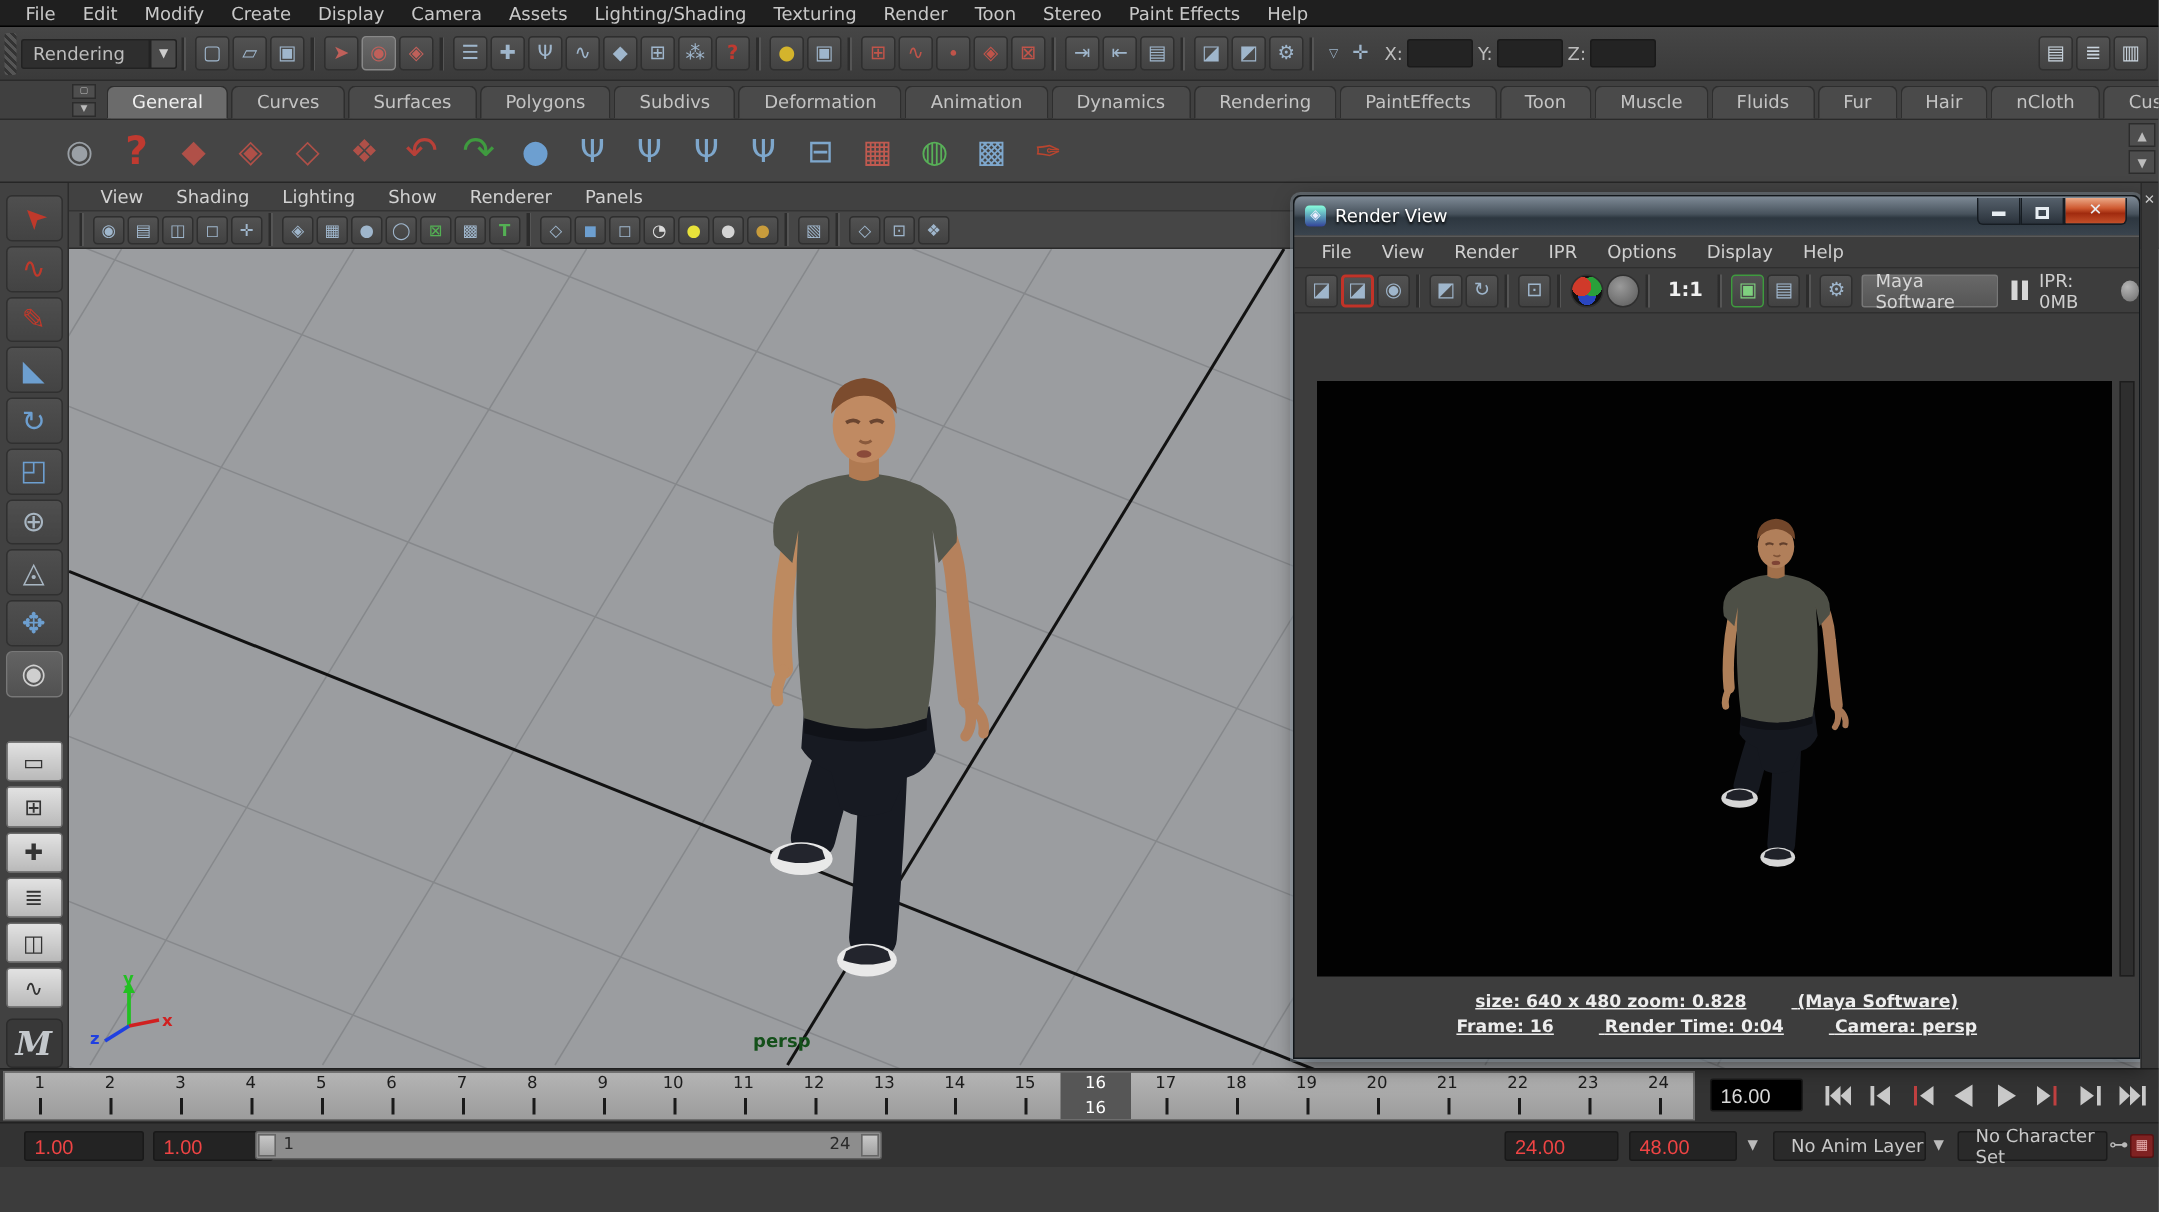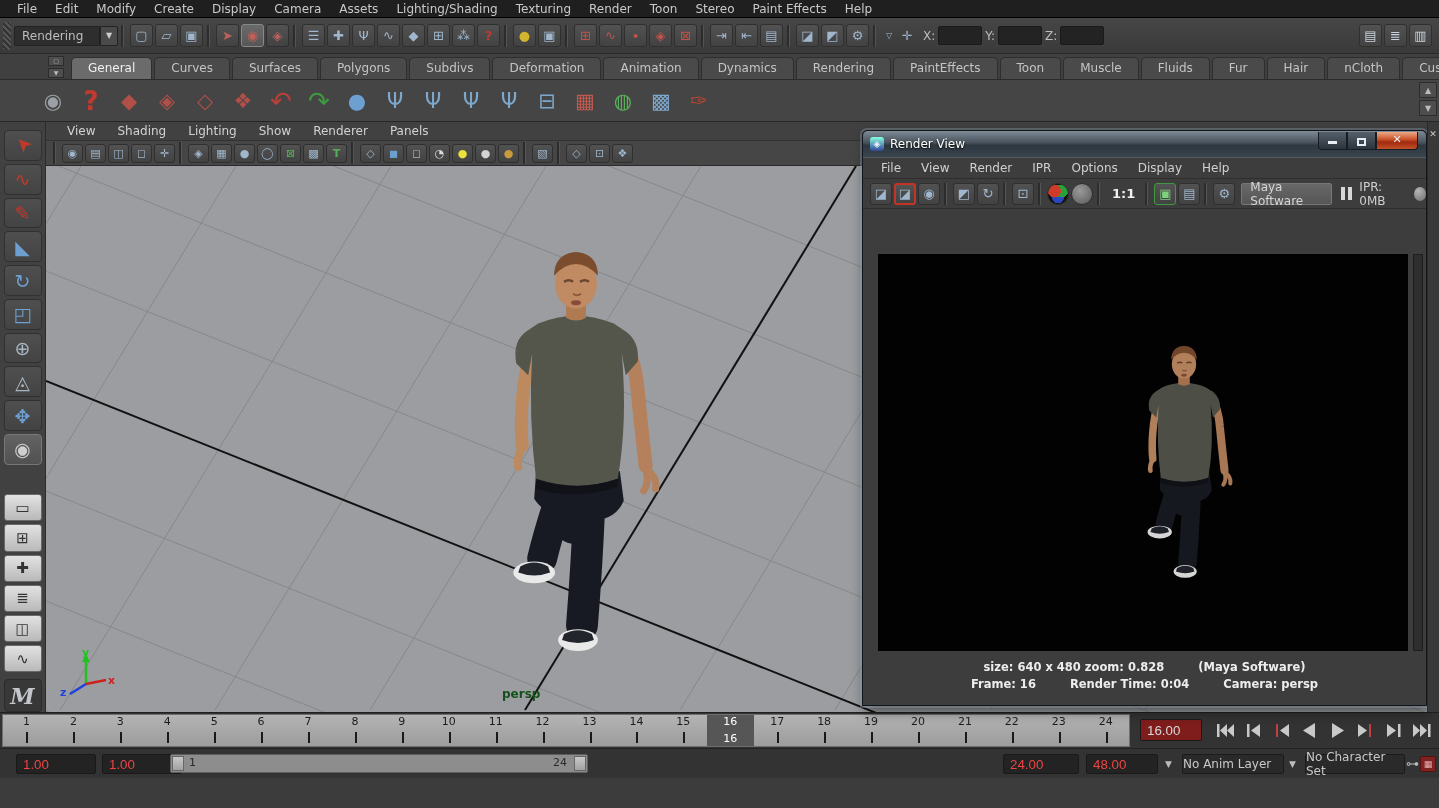--- a/index.html
+++ b/index.html
@@ -106,59 +106,59 @@
   .renderer-btn { width:104px; height:22px; background:linear-gradient(#686868,#565656);
     border:1px solid #777; color:#d5d5d5; display:flex; align-items:center; padding-left:8px;
     border-radius:2px; margin:0 4px; }
   .pause-icon { display:flex; gap:3px; margin:0 6px 0 4px; }
   .pause-icon i { width:4px; height:13px; background:#d8d8d8; }
   .ipr-mem { color:#cfcfcf; }
   .status-circle { width:14px; height:14px; border-radius:50%; background:radial-gradient(circle at 35% 30%,#b5b5b5,#6e6e6e); margin-left:8px; }
   .rv-image { position:absolute; left:15px; top:123px; width:530px; height:397px; background:#020202; overflow:hidden; }
   .rv-char { position:absolute; left:248px; top:86px; width:116px; height:243px; filter:brightness(.92); }
   .rv-status { position:absolute; left:0; top:528px; width:100%; text-align:center; color:#ededed;
-    font-weight:bold; font-size:11.5px; line-height:17px; }
+    font-weight:bold; font-size:11.5px; line-height:17px;text-decoration:underline; }
   .rv-status .gap { display:inline-block; width:30px; }
   .rv-scrollstrip { position:absolute; right:3px; top:123px; width:10px; height:397px;
     background:#2e2e2e; border:1px solid #1d1d1d; }
 
   .right-strip { position:absolute; left:1427px; top:122px; width:12px; height:590px; background:#393939;
     border-left:1px solid #2a2a2a; z-index:6; }
   .panel-close { position:absolute; left:1427px; top:128px; width:12px; height:12px; color:#c9c9c9;
     font-size:9px; display:flex; align-items:center; justify-content:center; z-index:7; }
 
   
   .timeline-row { position:absolute; left:0; top:712px; width:100%; height:36px; background:#333;
     border-top:1px solid #202020; }
   .ruler { position:absolute; left:2px; top:1px; width:1128px; height:33px;
     background:linear-gradient(#b4b4b4,#9c9c9c); border:1px solid #6e6e6e; display:flex; }
   .fcell { flex:1; position:relative; }
   .fcell .num { position:absolute; top:0; left:0; width:100%; text-align:center; font-size:11px; color:#1c1c1c; }
   .fcell .tick { position:absolute; bottom:3px; left:50%; width:2px; height:11px; background:#1a1a1a; }
   .fcell.current { background:#565656; }
   .fcell.current .num { color:#fff; }
   .fcell.current .num2 { position:absolute; bottom:1px; width:100%; text-align:center; font-size:11px; color:#fff; }
-  .time-field { position:absolute; left:1140px; top:6px; width:62px; height:22px; background:#7f1d1d;
+  .time-field { position:absolute; left:1140px; top:6px; width:62px; height:22px; background:#000000;
     border:1px solid #1a1a1a; color:#d8d8d8; padding:0 6px; border-radius:2px; }
   .playback { position:absolute; left:1212px; top:4px; display:flex; gap:2px; }
   .pb-btn { width:26px; height:26px; display:flex; align-items:center; justify-content:center; }
 
   
   .range-row { position:absolute; left:0; top:748px; width:100%; height:30px; background:#333;
     border-top:1px solid #222; display:block; }
   .rfield { position:absolute; top:5px; height:20px; background:#232323; border:1px solid #191919;
     color:#ef4444; padding:0 6px; border-radius:2px; }
   .rtrack { position:absolute; left:170px; top:5px; width:418px; height:19px; background:#8d8d8d;
     border:1px solid #5e5e5e; border-radius:2px; }
   .rhandle { position:absolute; top:1px; width:12px; height:15px; background:linear-gradient(#c8c8c8,#a2a2a2);
     border:1px solid #666; }
   .rtrack .lbl { position:absolute; top:1px; font-size:11px; color:#2a2a2a; }
   .drop-arrow { position:absolute; top:10px; font-size:9px; color:#bbb; }
   .rbox { position:absolute; top:5px; height:20px; background:#2a2a2a; border:1px solid #1b1b1b;
-    color:#c9c9c9; display:flex; align-items:center; padding-left:0; border-radius:2px; }
+    color:#c9c9c9; display:flex; align-items:center; padding-left:11px; border-radius:2px; }
   .key-ic { position:absolute; top:7px; font-size:13px; color:#b9b9b9; }
   .autokey { position:absolute; left:1420px; top:7px; width:16px; height:16px; background:#802222;
     border:1px solid #551212; border-radius:2px; color:#e8b0b0; font-size:9px; display:flex;
     align-items:center; justify-content:center; }
 
   
   .command-row { position:absolute; left:0; top:778px; width:100%; height:30px; background:#3a3a3a;
     border-top:1px solid #242424; }
   .mel-label { position:absolute; left:24px; top:8px; color:#c3c3c3; }
   .mel-input { position:absolute; left:128px; top:4px; width:606px; height:21px; background:#1b1b1b;

